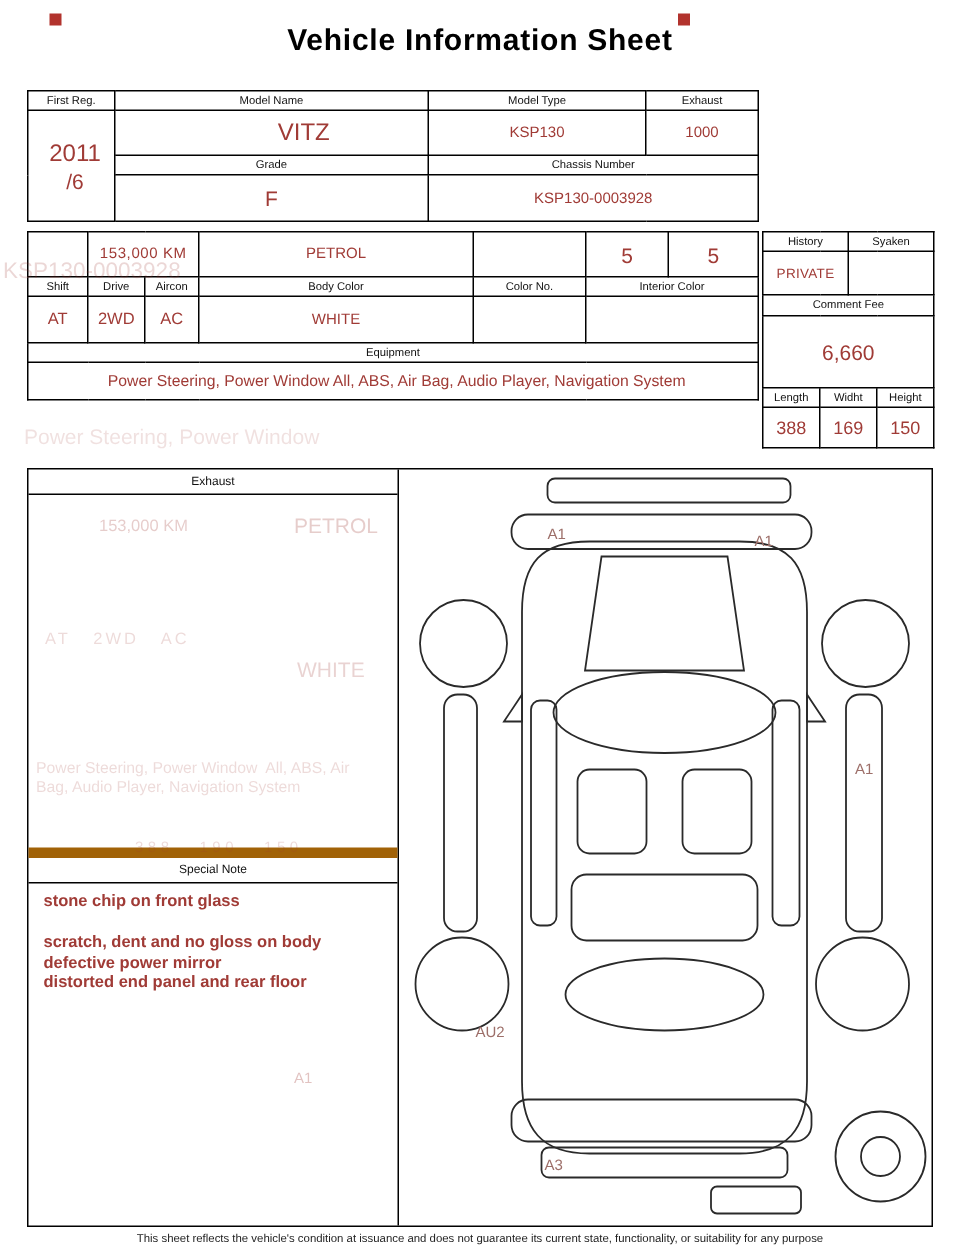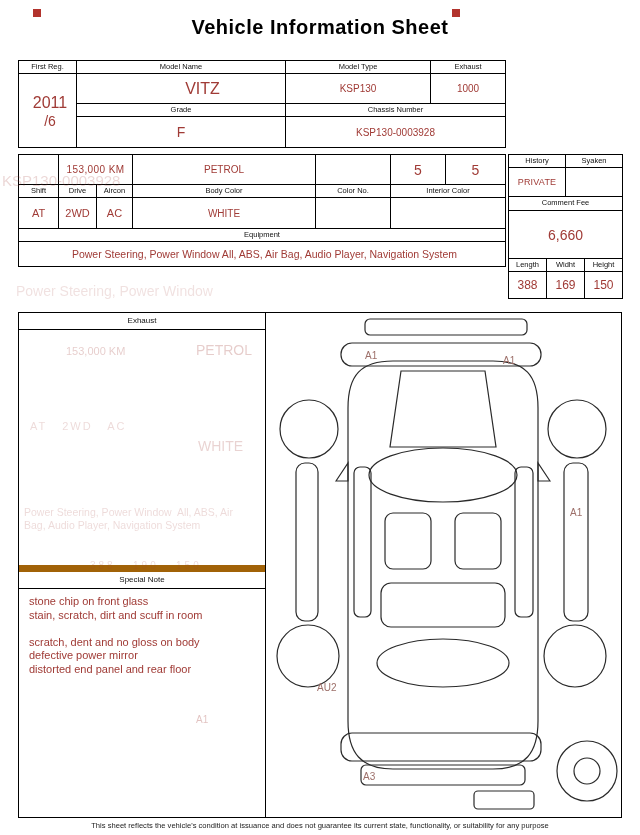--- a/index.html
+++ b/index.html
@@ -30,21 +30,21 @@
   #t2-main{left:18px;top:154px;width:487px;}
   #t2-hist{left:508px;top:154px;width:114px;}
 
   #main-box{position:absolute;left:18px;top:312px;width:602px;height:504px;border:1px solid #000;}
   #comment-pane{position:absolute;left:0;top:0;width:246px;height:504px;border-right:1px solid #000;}
   .pane-hdr{height:16px;line-height:16px;border-bottom:1px solid #000;text-align:center;
             font-size:8px;color:#111;}
   #comment-body{height:235px;}
   .note-hdr{border-top:7px solid #a16207;}
   #note-body{padding:6px 4px 0 10px;text-align:left;color:#a03b36;font-size:11px;line-height:13.5px;}
-  .note-line{min-height:13.5px;white-space:pre-wrap;}
+  .note-line{min-height:13.5px;white-space:pre-wrap;font-weight:bold;}
 
   #car-svg{position:absolute;left:236px;top:0;}
   #car-svg *{vector-effect:non-scaling-stroke;}
   .car-line{fill:none;stroke:#2a2a2a;stroke-width:1.2;}
   .car-label{fill:#9d6f69;font-size:10px;font-family:"Liberation Sans",sans-serif;}
 
   .ghost{position:absolute;color:#a03b36;pointer-events:none;white-space:pre-wrap;}
   .gh-chassis{left:2px;top:172px;font-size:15px;opacity:.2;}
   .gh-equip2{left:16px;top:283px;font-size:14px;opacity:.15;}
   .gh-mileage{left:66px;top:345px;font-size:11px;opacity:.25;}
@@ -183,21 +183,20 @@
   </tbody>
     </table>
 
   <div id="main-box">
     <div id="comment-pane">
       <div class="pane-hdr">Exhaust</div>
       <div id="comment-body"></div>
       <div class="pane-hdr note-hdr">Special Note</div>
       <div id="note-body">
         <div class="note-line">stone chip on front glass</div>
-        <div class="note-line">stain, scratch, dirt and scuff in room</div>
         <div class="note-line"></div>
         <div class="note-line">scratch, dent and no gloss on body</div>
         <div class="note-line">defective power mirror</div>
         <div class="note-line">distorted end panel and rear floor</div>
       </div>
     </div>
 
     <svg id="car-svg" width="364" height="502" viewBox="0 0 364 502">
       <rect class="car-line" x="110" y="6" width="162" height="16" rx="5"></rect>
       <rect class="car-line" x="86" y="30" width="200" height="23" rx="11"></rect>

